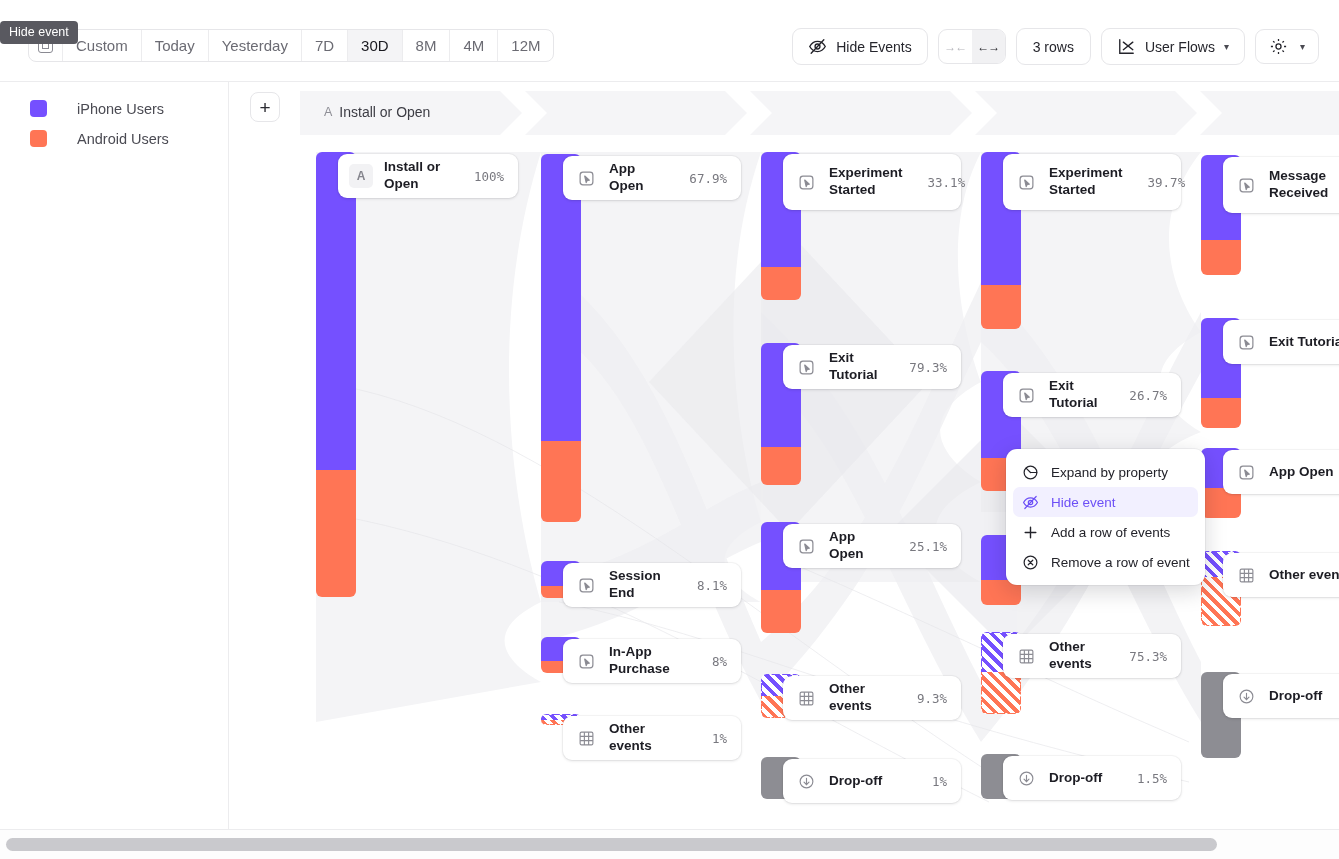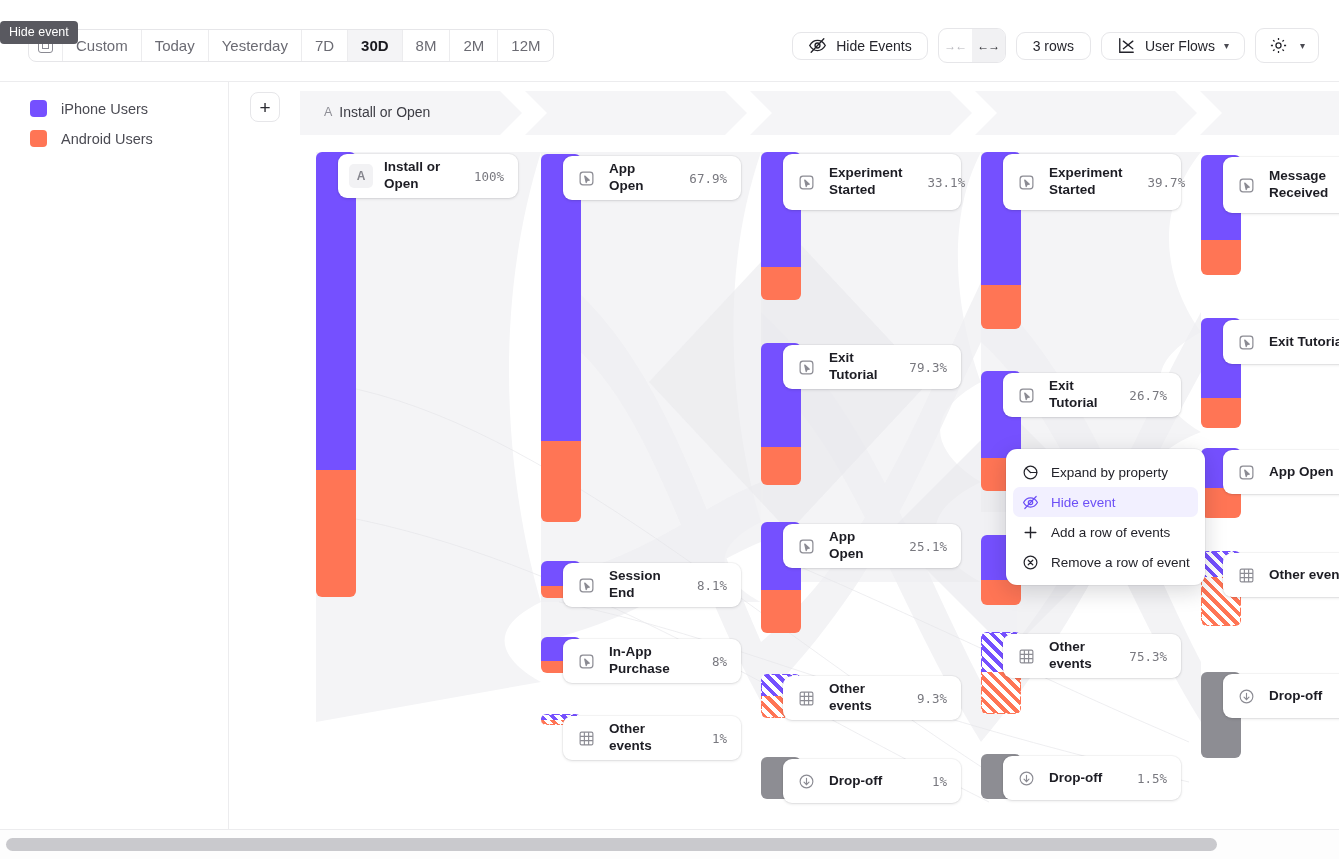--- a/index.html
+++ b/index.html
@@ -25,41 +25,41 @@
     border: 1px solid #e6e6e9; border-radius: 8px; background: #fff;
     overflow: hidden;
   }
   .date-seg .seg {
     display: flex; align-items: center; justify-content: center;
     padding: 0 13px; font-size: 15px; color: #6b6b73;
     border-right: 1px solid #ececee; cursor: pointer; white-space: nowrap;
   }
   .date-seg .seg:last-child { border-right: none; }
   .date-seg .seg.icon-seg { padding: 0 9px; }
-  .date-seg .seg.active { background: #f4f4f6; color: #19191f; font-weight: 700; }
+  .date-seg .seg.active { background: #f4f4f6; color: #19191f; font-weight: 400; }
 
   .cal-ico {
     width: 15px; height: 15px; border: 1.6px solid #8a8a92; border-radius: 3px;
     position: relative; display:inline-block;
   }
   .cal-ico:after {
     content:""; position:absolute; left:3px; top:4px; width:5px; height:4px;
     border:1.4px solid #8a8a92;
   }
 
   
   .tooltip-hide {
     position: absolute; left: 0; top: 21px; z-index: 60;
     background: #595960; color: #ffffff; font-size: 12.5px;
     padding: 4px 9px 5px 9px; border-radius: 4px; white-space: nowrap;
   }
 
   .tb-right { position: absolute; right: 20px; top: 28px; display: flex; align-items: center; gap: 10px; }
   .tb-btn {
-    height: 28px; display: flex; align-items: center; gap: 9px;
+    height: 37px; display: flex; align-items: center; gap: 9px;
     padding: 0 15px; border: 1px solid #e6e6e9; border-radius: 9px;
     background: #fff; font-size: 14px; color: #26262d; cursor: pointer;
     white-space: nowrap;
   }
   .tb-btn.plain { padding: 0 16px; }
   .arrow-group {
     height: 35px; display: flex; align-items: stretch;
     border: 1px solid #e6e6e9; border-radius: 9px; overflow: hidden; background:#fff;
   }
   .arrow-group .ag {
@@ -76,21 +76,21 @@
   svg.ic { display:block; }
 
   
   .sidebar {
     position: absolute; left: 0; top: 82px; width: 229px; height: 747px;
     background: #fff; border-right: 1px solid #ececee;
   }
   .legend { padding: 18px 0 0 30px; }
   .legend-row { display: flex; align-items: center; gap: 14px; margin-bottom: 13px; }
   .swatch { width: 17px; height: 17px; border-radius: 4px; }
-  .legend-label { font-size: 14.5px; color: #4b4b53; }
+  .legend-label { font-size: 14.5px; color: #4b4b53; margin-left: 16px; }
 
   
   .canvas {
     position: absolute; left: 229px; top: 82px; width: 1110px; height: 747px;
     background: #ffffff; overflow: hidden;
   }
   .addcol-btn {
     position: absolute; left: 21px; top: 10px; width: 30px; height: 30px;
     border: 1px solid #e6e6e9; border-radius: 8px; background:#fff;
     display:flex; align-items:center; justify-content:center;
@@ -189,21 +189,21 @@
       <div class="date-seg">
         <div class="seg icon-seg">
           <span class="cal-ico"></span>
         </div>
         <div class="seg">Custom</div>
         <div class="seg">Today</div>
         <div class="seg">Yesterday</div>
         <div class="seg">7D</div>
         <div class="seg active">30D</div>
         <div class="seg">8M</div>
-        <div class="seg">2M</div>
+        <div class="seg">4M</div>
         <div class="seg">12M</div>
       </div>
 
       <div class="tooltip-hide">Hide event</div>
 
       <div class="tb-right">
 
         <div class="tb-btn">
           <span>
             <svg class="ic" width="19" height="19" viewBox="0 0 24 24" fill="none" stroke="#23232a" stroke-width="1.7" stroke-linecap="round">

